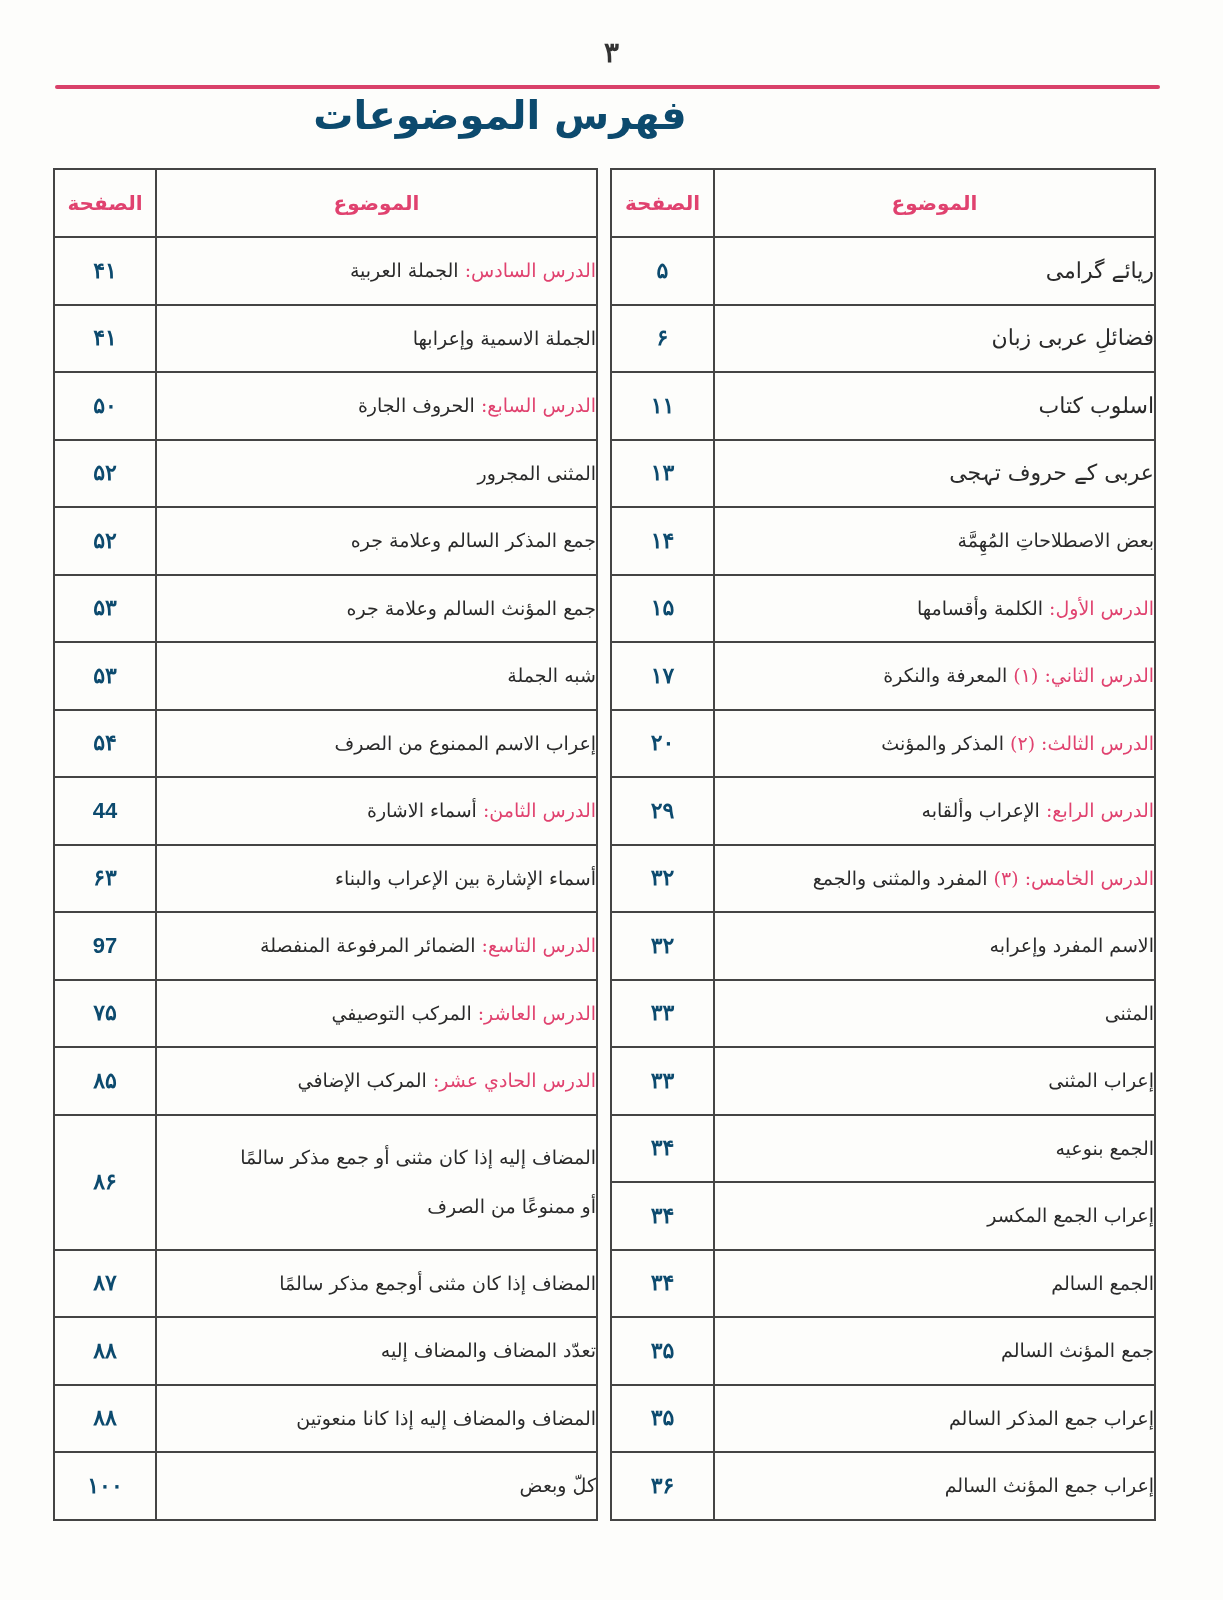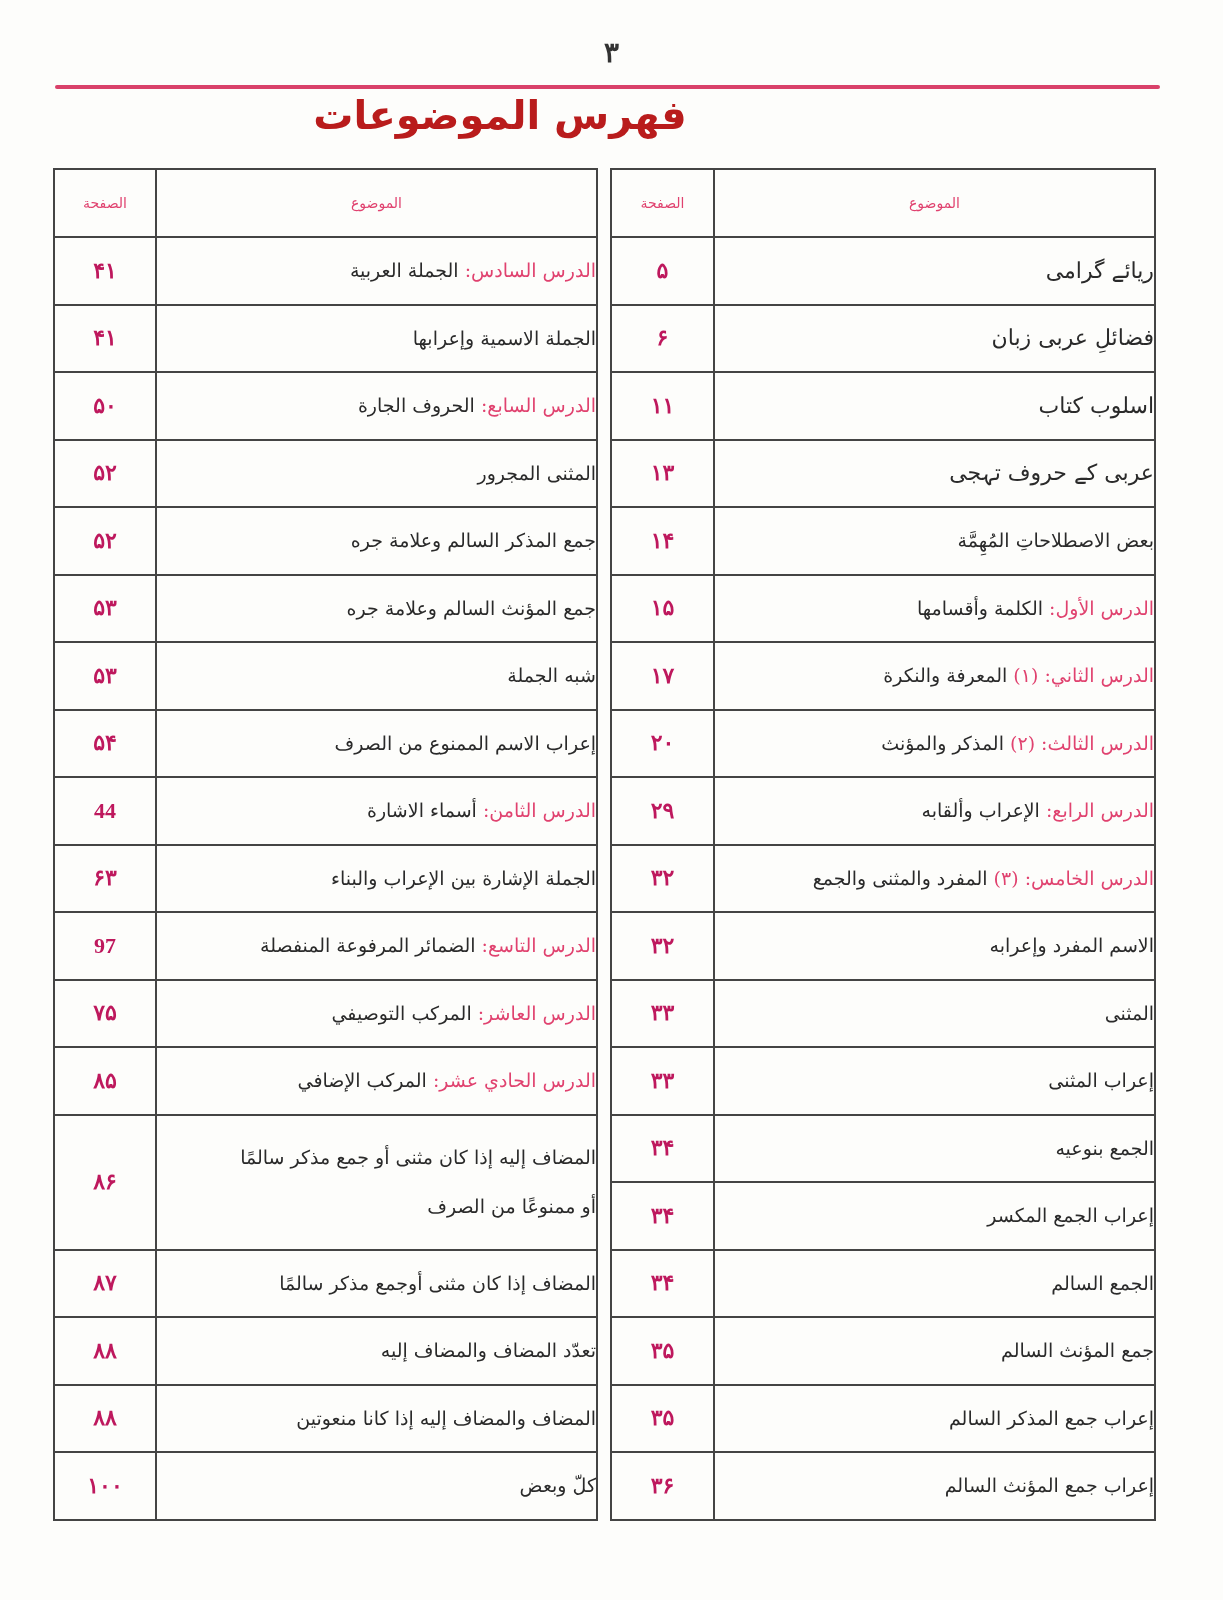--- a/index.html
+++ b/index.html
@@ -36,59 +36,59 @@
     border-radius: 2px;
   }
   .title {
     position: absolute;
     top: 92px;
     left: 0;
     width: 1000px;
     text-align: center;
     font-size: 40px;
     font-weight: bold;
-    color: #b91c1c;
+    color: #0c4a6e;
     direction: rtl;
     font-family: "DejaVu Sans", sans-serif;
     letter-spacing: 1px;
   }
   table.toc {
     position: absolute;
     top: 168px;
     border-collapse: collapse;
     direction: rtl;
     table-layout: fixed;
   }
   table.toc td, table.toc th {
     border: 2px solid #444;
     padding: 0;
     vertical-align: middle;
   }
   table.toc th {
     height: 66px;
-    font-weight: normal;
+    font-weight: bold;
     color: #e0426f;
-    font-size: 14px;
+    font-size: 20px;
   }
   table.toc td.topic {
     text-align: right;
     font-size: 19px;
     direction: rtl;
     font-family: "DejaVu Serif", serif;
     line-height: 1.2;
   }
   table.toc td.topic.urdu {
     font-size: 22px;
   }
   table.toc td.page {
     text-align: center;
     font-size: 22px;
     font-weight: bold;
-    color: #be185d;
-    font-family: Liberation Serif, serif;
+    color: #0c4a6e;
+    font-family: Liberation Sans, sans-serif;
   }
   table.toc tr.row td {
     height: 65.5px;
   }
   table.toc tr.row.tall td {
     height: 133px;
     border-radius: 13px;
   }
   table.toc td.topic .lesson {
     color: #e0426f;
@@ -245,21 +245,21 @@
       </tr>
       <tr class="row">
         <td class="topic"><span>إعراب الاسم الممنوع من الصرف</span></td>
         <td class="page">۵۴</td>
       </tr>
       <tr class="row">
         <td class="topic"><span class="lesson">الدرس الثامن:</span> <span>أسماء الاشارة</span></td>
         <td class="page">44</td>
       </tr>
       <tr class="row">
-        <td class="topic"><span>الجملة الإشارة بين الإعراب والبناء</span></td>
+        <td class="topic"><span>أسماء الإشارة بين الإعراب والبناء</span></td>
         <td class="page">۶۳</td>
       </tr>
       <tr class="row">
         <td class="topic"><span class="lesson">الدرس التاسع:</span> <span>الضمائر المرفوعة المنفصلة</span></td>
         <td class="page">97</td>
       </tr>
       <tr class="row">
         <td class="topic"><span class="lesson">الدرس العاشر:</span> <span>المركب التوصيفي</span></td>
         <td class="page">۷۵</td>
       </tr>

